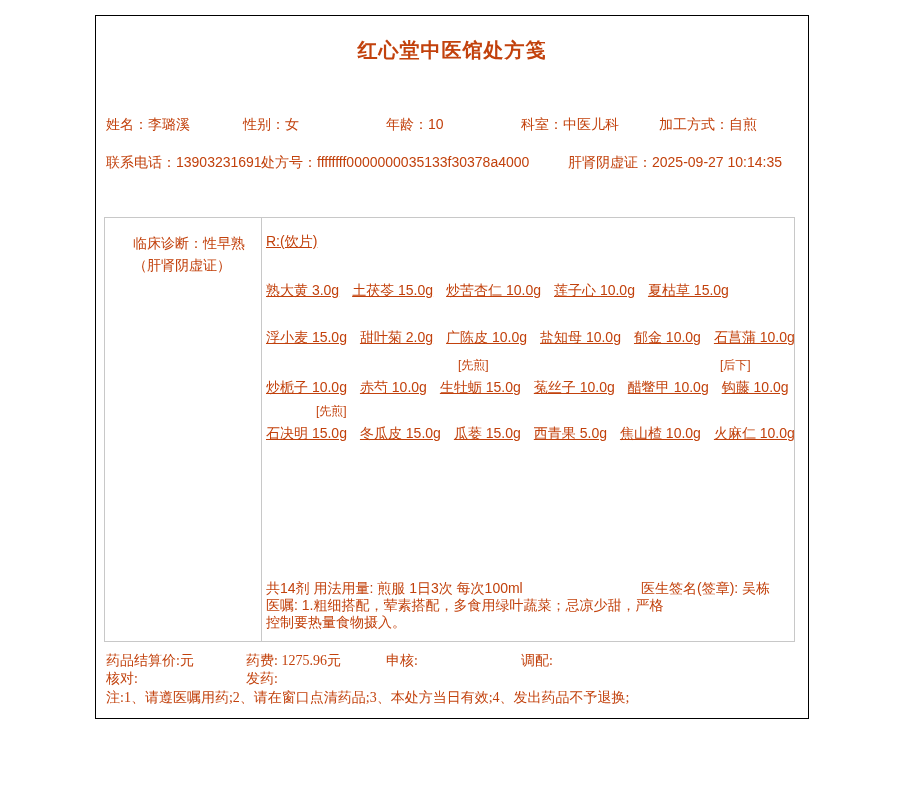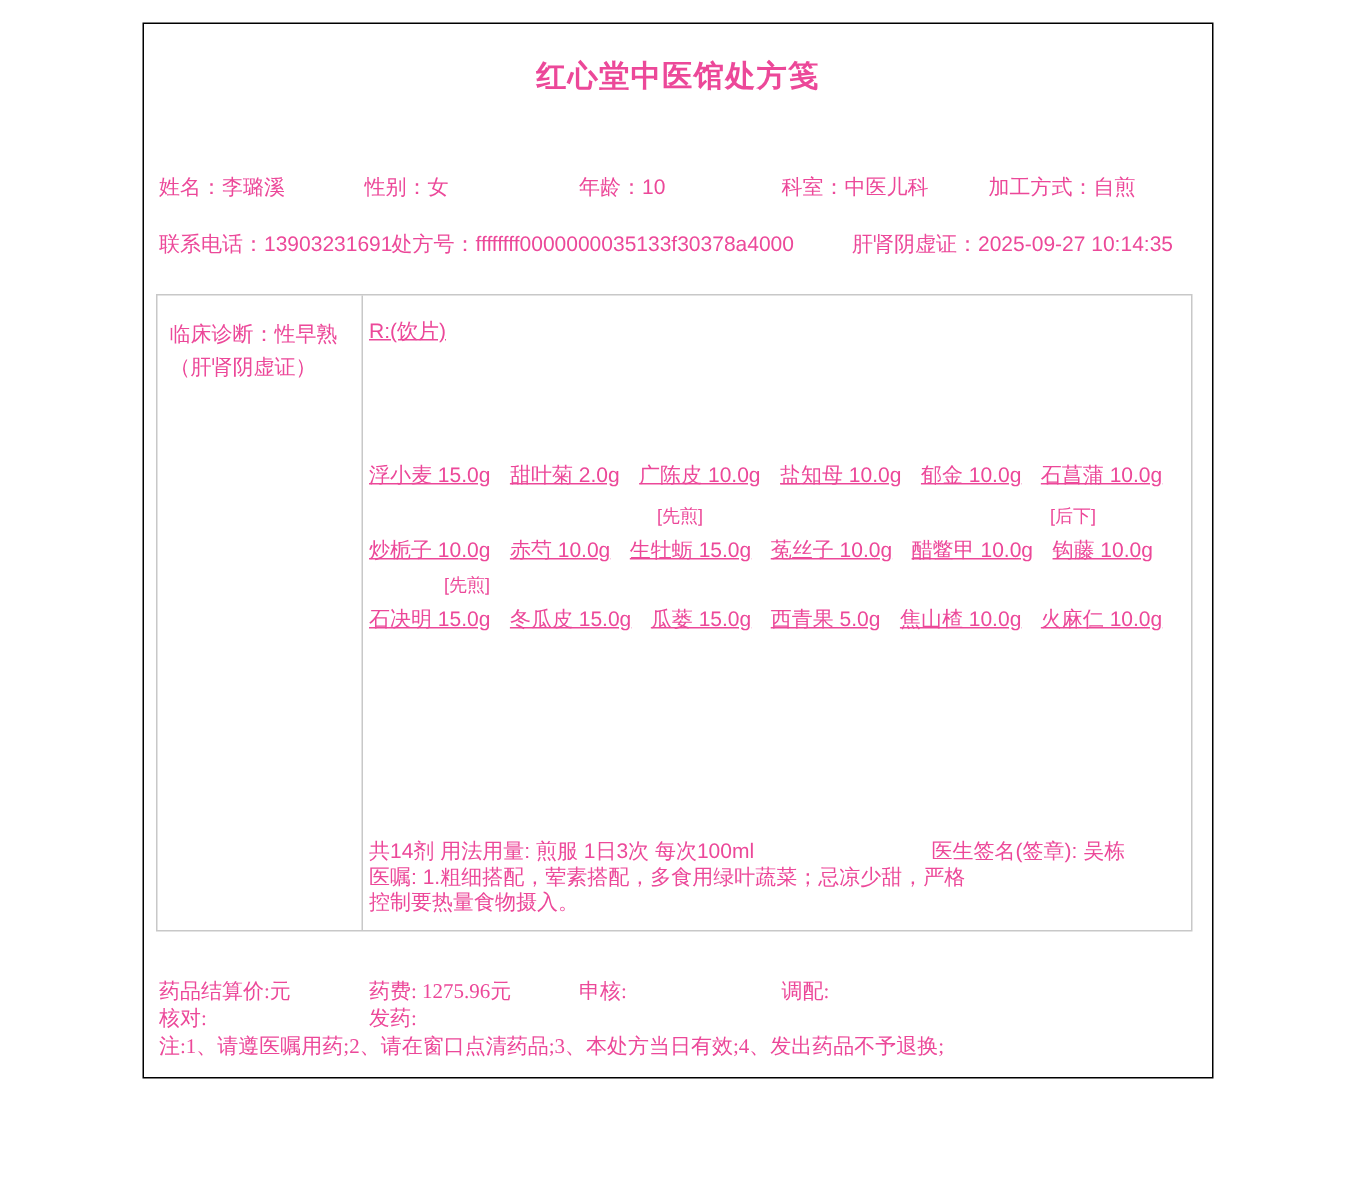--- a/index.html
+++ b/index.html
@@ -1,32 +1,32 @@
 <!DOCTYPE html>
 <html><head>
 <meta charset="utf-8">
 <style>
   html,body{margin:0;padding:0;background:#fff;}
   .page{
     position:relative;width:900px;height:800px;background:#fff;
     font-family:"Liberation Sans","DejaVu Sans",sans-serif;
-    color:#ec4899;font-size:14px;overflow:hidden;
+    color:#c2410c;font-size:14px;overflow:hidden;
   }
   .sheet{
     position:absolute;left:95px;top:15px;width:712px;height:702px;
     border:1px solid #000;background:#fff;
   }
   .title{
     position:absolute;top:21px;left:0;width:100%;
     text-align:center;font-size:20px;font-weight:bold;letter-spacing:1px;
   }
   .fld{position:absolute;white-space:nowrap;}
   .inner-box{
-    position:absolute;left:8px;top:180px;width:691px;height:425px;
-    border:1px solid #c8c8c8;display:flex;box-sizing:border-box;
+    position:absolute;left:8px;top:201px;width:691px;height:425px;
+    border:1px solid #c8c8c8;display:flex;box-sizing:border-box;padding-left:20px;
   }
   .diag-cell{
     width:137px;border-right:1px solid #c8c8c8;box-sizing:border-box;
     padding:14px 8px 0 8px;line-height:22px;
   }
   .rx-cell{flex:1;position:relative;}
   .rx-line{position:absolute;left:4px;white-space:nowrap;text-decoration:underline;}
   .herb{margin-right:13px;}
   .ann{position:absolute;font-size:12px;white-space:nowrap;}
   .adv{position:absolute;left:4px;white-space:nowrap;line-height:17px;}
@@ -50,20 +50,21 @@
     <div class="fld" style="top:138px;left:165px"><span>处方号：</span><span>ffffffff0000000035133f30378a4000</span></div>
     <div class="fld" style="top:138px;left:472px"><span>肝肾阴虚证：</span><span>2025-09-27 10:14:35</span></div>
 
     <div class="inner-box">
       <div class="diag-cell">
         <span>临床诊断：</span><span>性早熟（肝肾阴虚证）</span>
       </div>
       <div class="rx-cell">
         <div class="rx-line" style="top:15px">R:(饮片)</div>
 
+        <div class="rx-line" style="top:64px"><span class="herb">熟大黄 3.0g</span><span class="herb">土茯苓 15.0g</span><span class="herb">炒苦杏仁 10.0g</span><span class="herb">莲子心 10.0g</span><span class="herb">夏枯草 15.0g</span></div>
         <div class="rx-line" style="top:111px"><span class="herb">浮小麦 15.0g</span><span class="herb">甜叶菊 2.0g</span><span class="herb">广陈皮 10.0g</span><span class="herb">盐知母 10.0g</span><span class="herb">郁金 10.0g</span><span class="herb">石菖蒲 10.0g</span></div>
 
         <div class="ann" style="top:139px;left:196px">[先煎]</div>
         <div class="ann" style="top:139px;left:458px">[后下]</div>
 
         <div class="rx-line" style="top:161px"><span class="herb">炒栀子 10.0g</span><span class="herb">赤芍 10.0g</span><span class="herb">生牡蛎 15.0g</span><span class="herb">菟丝子 10.0g</span><span class="herb">醋鳖甲 10.0g</span><span class="herb">钩藤 10.0g</span></div>
 
         <div class="ann" style="top:185px;left:54px">[先煎]</div>
 
         <div class="rx-line" style="top:207px"><span class="herb">石决明 15.0g</span><span class="herb">冬瓜皮 15.0g</span><span class="herb">瓜蒌 15.0g</span><span class="herb">西青果 5.0g</span><span class="herb">焦山楂 10.0g</span><span class="herb">火麻仁 10.0g</span></div>

